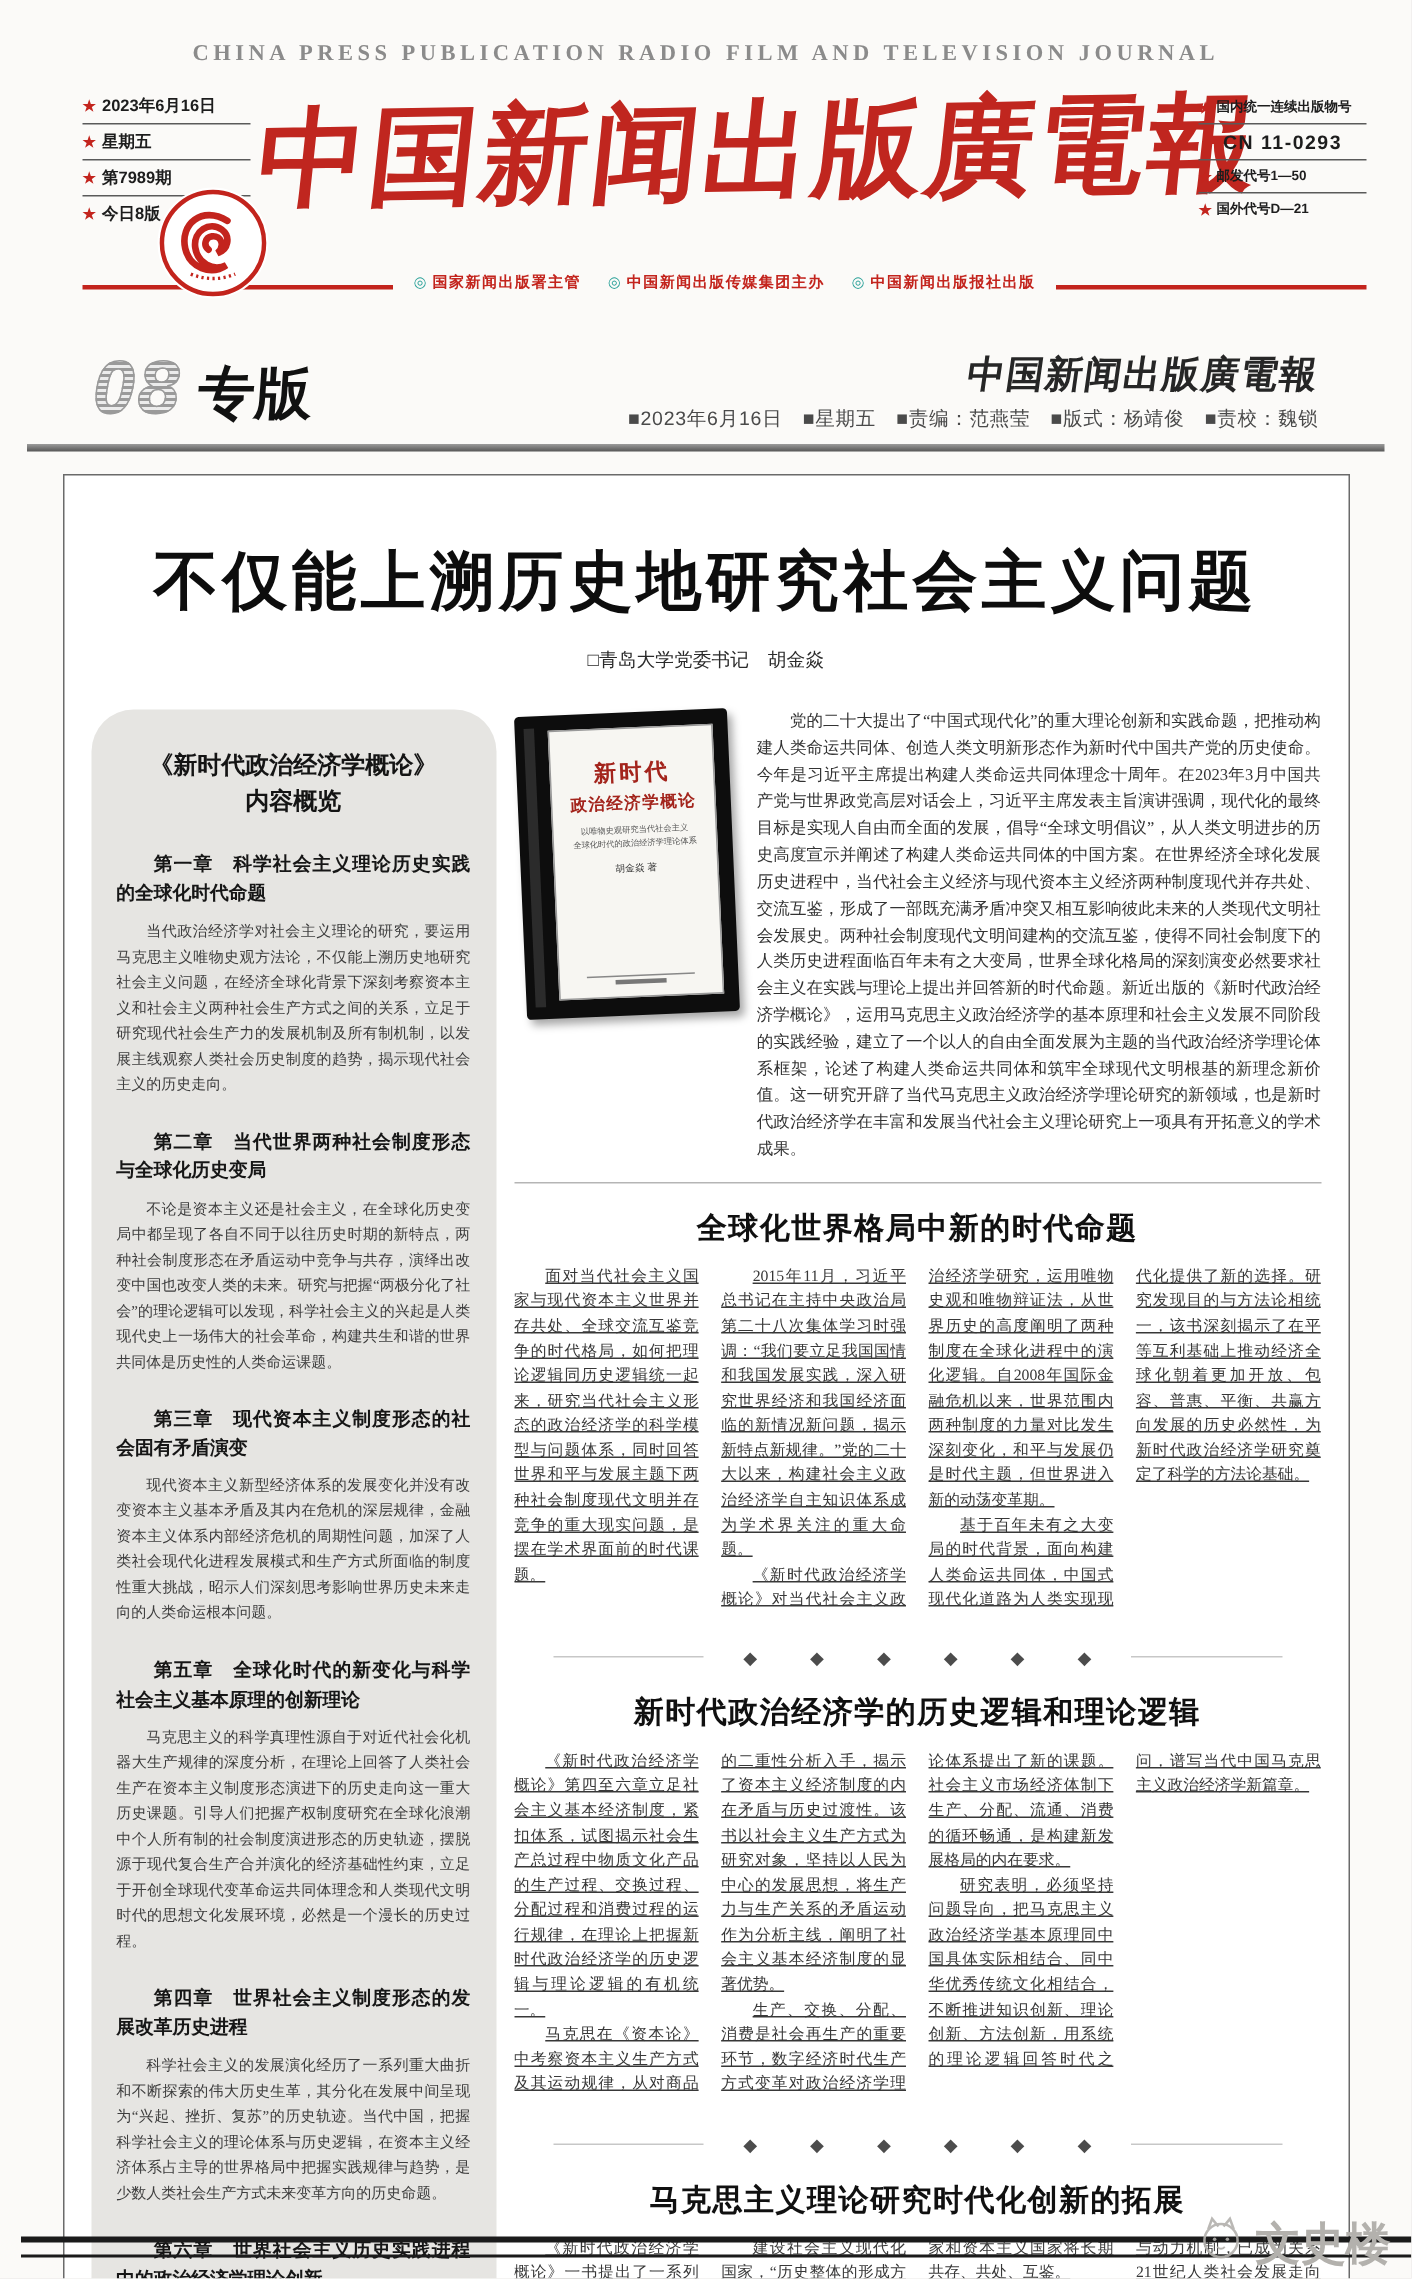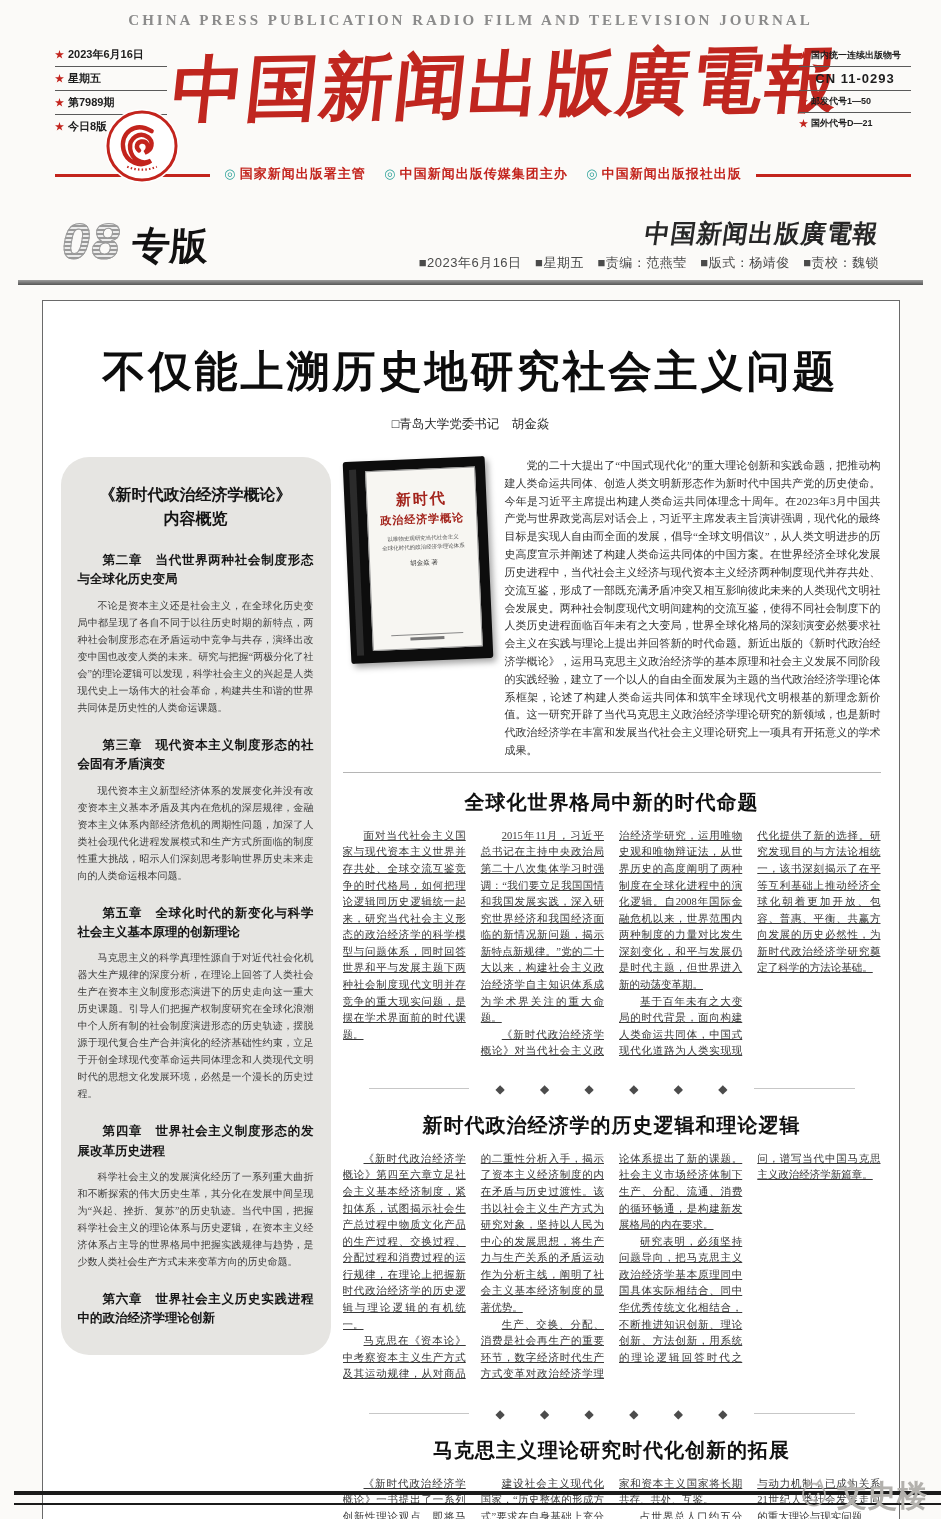--- a/index.html
+++ b/index.html
@@ -1,19 +1,19 @@
 <!DOCTYPE html>
 <html><head>
 <meta charset="utf-8">
 <style>
   html,body{margin:0;padding:0;background:#e9e8e6;}
   .page{position:relative;width:941px;height:1519px;margin:0 auto;background:#fbfaf8;overflow:hidden;
         font-family:"Liberation Sans",sans-serif;color:#222;}
   
-  .eng{padding-top:12px;text-align:center;font-family:"Liberation Serif",serif;font-weight:bold;
+  .eng{padding-top:28px;text-align:center;font-family:"Liberation Serif",serif;font-weight:bold;
        font-size:15px;letter-spacing:3px;color:#8b8b8b;}
   
   .masthead{position:relative;height:118px;margin:8px 30px 0 55px;}
   .mh-left{position:absolute;left:0;top:6px;width:112px;}
   .mh-left .it{display:flex;align-items:center;gap:4px;font-size:11px;font-weight:bold;color:#1d1d1d;
                padding:4px 0 4px 0;border-bottom:1.5px solid #5a5a5a;}
   .mh-left .it:last-child{border-bottom:none;}
   .star{color:#c3241d;font-size:10px;}
   .mh-center{position:absolute;left:118px;right:125px;top:2px;text-align:center;}
   .brand-cal{font-family:"DejaVu Serif","Liberation Serif",serif;font-weight:900;color:#c0261f;
@@ -21,21 +21,21 @@
              display:inline-block;white-space:nowrap;}
   .mh-right{position:absolute;right:0;top:8px;width:112px;}
   .mh-right .it{display:flex;align-items:center;gap:3px;font-size:9px;font-weight:bold;color:#1d1d1d;
                 padding:4px 0;border-bottom:1.5px solid #5a5a5a;}
   .mh-right .it.cn{font-size:13px;justify-content:center;letter-spacing:1px;}
   .mh-right .it:last-child{border-bottom:none;}
   
   .publine{position:relative;height:42px;margin:0 30px 0 55px;}
   .publine .redrule{position:absolute;left:0;right:0;top:19px;height:2.5px;background:#c3241d;}
   .pub-text{position:relative;display:block;margin:0 auto;width:max-content;background:#fbfaf8;
-            padding:10px 14px 8px;color:#c3241d;font-weight:bold;font-size:13px;letter-spacing:1px;}
+            padding:10px 14px 8px;color:#c3241d;font-weight:bold;font-size:10px;letter-spacing:1px;}
   .pub-text .circ{color:#2fa39b;margin:0 3px 0 14px;font-weight:normal;}
   .pub-text .circ:first-child{margin-left:0;}
   .logo{position:absolute;left:50px;top:-46px;width:74px;height:74px;background:#fff;border-radius:50%;}
   
   .pagehead{display:flex;justify-content:space-between;align-items:flex-end;margin:16px 62px 8px 62px;}
   .ph-left{display:flex;align-items:baseline;gap:10px;}
   .ph-num{font-size:50px;font-weight:900;font-style:italic;letter-spacing:2px;
           background:repeating-linear-gradient(0deg,#9a9a9a 0 2px,#ececec 2px 4px);
           -webkit-background-clip:text;background-clip:text;color:transparent;
           -webkit-text-stroke:1px #9a9a9a;}
@@ -173,20 +173,24 @@
     <div class="byline">□青岛大学党委书记　胡金焱</div>
 
     <div class="content">
 
       <div class="sidebar">
         <div class="sb-title">
           <div>《新时代政治经济学概论》</div>
           <div>内容概览</div>
         </div>
         <div class="sb-ch">
+          <div class="sb-ch-h">第一章　科学社会主义理论历史实践的全球化时代命题</div>
+          <div class="sb-ch-b">当代政治经济学对社会主义理论的研究，要运用马克思主义唯物史观方法论，不仅能上溯历史地研究社会主义问题，在经济全球化背景下深刻考察资本主义和社会主义两种社会生产方式之间的关系，立足于研究现代社会生产力的发展机制及所有制机制，以发展主线观察人类社会历史制度的趋势，揭示现代社会主义的历史走向。</div>
+        </div>
+        <div class="sb-ch">
           <div class="sb-ch-h">第二章　当代世界两种社会制度形态与全球化历史变局</div>
           <div class="sb-ch-b">不论是资本主义还是社会主义，在全球化历史变局中都呈现了各自不同于以往历史时期的新特点，两种社会制度形态在矛盾运动中竞争与共存，演绎出改变中国也改变人类的未来。研究与把握“两极分化了社会”的理论逻辑可以发现，科学社会主义的兴起是人类现代史上一场伟大的社会革命，构建共生和谐的世界共同体是历史性的人类命运课题。</div>
         </div>
         <div class="sb-ch">
           <div class="sb-ch-h">第三章　现代资本主义制度形态的社会固有矛盾演变</div>
           <div class="sb-ch-b">现代资本主义新型经济体系的发展变化并没有改变资本主义基本矛盾及其内在危机的深层规律，金融资本主义体系内部经济危机的周期性问题，加深了人类社会现代化进程发展模式和生产方式所面临的制度性重大挑战，昭示人们深刻思考影响世界历史未来走向的人类命运根本问题。</div>
         </div>
         <div class="sb-ch">
           <div class="sb-ch-h">第五章　全球化时代的新变化与科学社会主义基本原理的创新理论</div>
           <div class="sb-ch-b">马克思主义的科学真理性源自于对近代社会化机器大生产规律的深度分析，在理论上回答了人类社会生产在资本主义制度形态演进下的历史走向这一重大历史课题。引导人们把握产权制度研究在全球化浪潮中个人所有制的社会制度演进形态的历史轨迹，摆脱源于现代复合生产合并演化的经济基础性约束，立足于开创全球现代变革命运共同体理念和人类现代文明时代的思想文化发展环境，必然是一个漫长的历史过程。</div>

